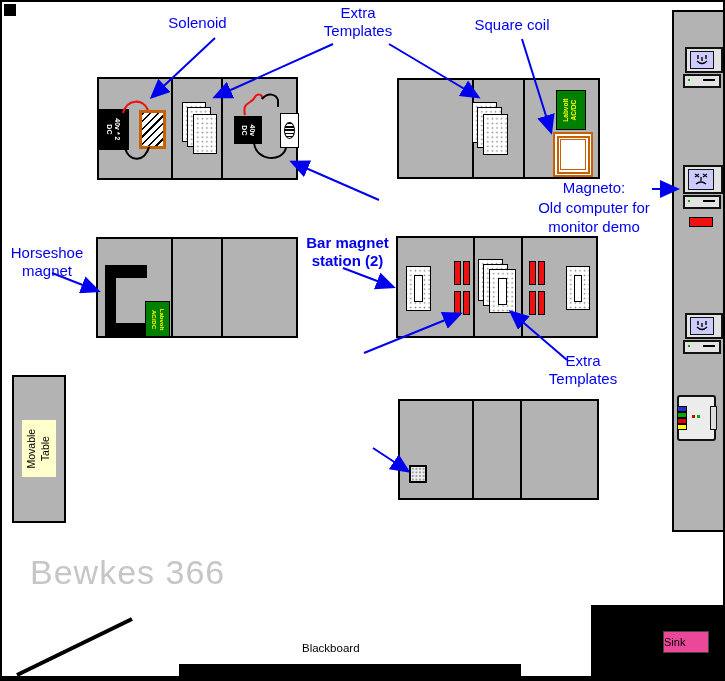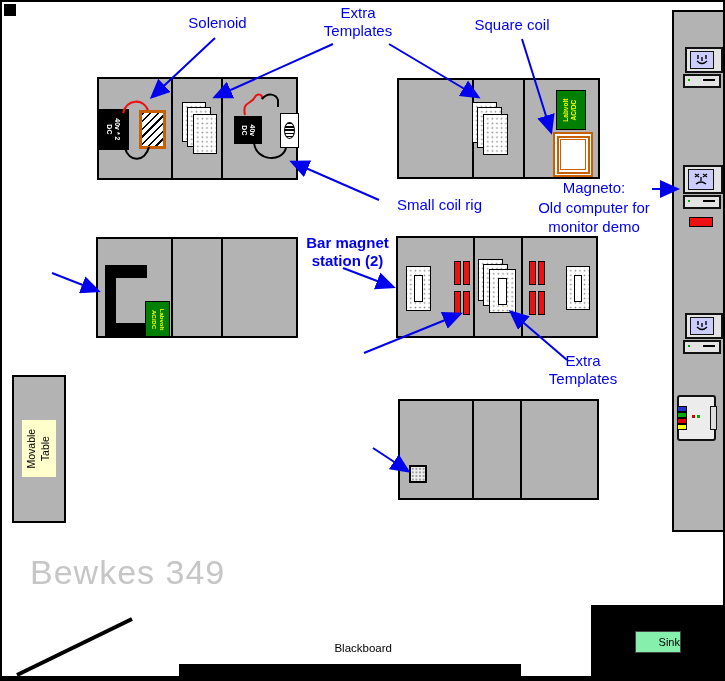--- a/index.html
+++ b/index.html
@@ -44,22 +44,22 @@
   .mac-base b{position:absolute;left:3px;top:3px;width:2px;height:2px;background:#0a0;}
   .printer{position:absolute;width:35px;height:42px;background:#ececec;border:2px solid #111;border-radius:3px;z-index:3;}
   .printer .stripe{position:absolute;left:-2px;width:10px;height:6px;border:1px solid #000;box-sizing:border-box;}
   .printer .roller{position:absolute;right:-3px;top:9px;width:5px;height:22px;background:#ddd;border:1.5px solid #111;}
   .printer .led{position:absolute;left:13px;top:18px;width:3px;height:3px;background:#c00;}
   .printer .led2{position:absolute;left:18px;top:18px;width:3px;height:3px;background:#0a0;}
   .redbar{position:absolute;width:22px;height:8px;background:#e11;border:1.5px solid #000;z-index:3;}
   svg.overlay{position:absolute;left:0;top:0;z-index:5;pointer-events:none;}
   .big-room-label{position:absolute;color:#c6c6c6;font-size:34px;letter-spacing:1px;z-index:2;}
   .blk{position:absolute;background:#000;z-index:2;}
-  .sinklbl{position:absolute;background:#86efac;border:1px solid #444;color:#000;font-size:11px;display:flex;align-items:center;justify-content:flex-end;z-index:3;}
-  .smalltext{position:absolute;color:#000;font-size:11.5px;text-align:right;z-index:3;}
+  .sinklbl{position:absolute;background:#ec4899;border:1px solid #444;color:#000;font-size:11px;display:flex;align-items:center;justify-content:flex-start;z-index:3;margin-left:28px;}
+  .smalltext{position:absolute;color:#000;font-size:11.5px;text-align:left;z-index:3;}
 </style>
 </head>
 <body>
 
 <div id="stage">
 
   <div class="blk" style="left:2px;top:2px;width:12px;height:12px;"></div>
   <div class="blk" style="left:0;top:674px;width:725px;height:7px;"></div>
 
   <div class="tbl" style="left:95px;top:75px;width:201px;height:103px;">
@@ -196,36 +196,37 @@
   <div class="printer" style="left:675px;top:393px;">
     <div class="stripe" style="top:9px;background:#2233cc;"></div>
     <div class="stripe" style="top:15px;background:#00aa00;"></div>
     <div class="stripe" style="top:21px;background:#dd0000;"></div>
     <div class="stripe" style="top:27px;background:#ffff00;"></div>
     <div class="roller"></div>
       <div class="led"></div>
       <div class="led2"></div>
   </div>
 
-  <div class="big-room-label" style="left:28px;top:551px;">Bewkes 349</div>
+  <div class="big-room-label" style="left:28px;top:551px;">Bewkes 366</div>
   <div class="smalltext" style="left:300px;top:640px;width:90px;">Blackboard</div>
   <div class="blk" style="left:177px;top:662px;width:342px;height:13px;"></div>
   <div class="blk" style="left:589px;top:603px;width:136px;height:73px;"></div>
   <div class="sinklbl" style="left:633px;top:629px;width:44px;height:20px;">
     <span>Sink</span>
   </div>
 
-  <div class="anno" style="left:168px;top:12px;width:95px;">Solenoid</div>
+  <div class="anno" style="left:148px;top:12px;width:95px;">Solenoid</div>
   <div class="anno" style="left:310px;top:2px;width:92px;">Extra
 Templates</div>
   <div class="anno" style="left:512px;top:176px;width:160px;line-height:1.3;">Magneto:
 Old computer for
 monitor demo</div>
   <div class="anno" style="left:455px;top:14px;width:110px;">Square coil</div>
-  <div class="anno" style="left:380px;top:194px;width:115px;">Small coil rig</div>
+  <div class="anno" style="left:5px;top:242px;width:80px;">Horseshoe
+magnet</div>
   <div class="anno" style="left:298px;top:232px;width:95px;font-weight:bold;">Bar magnet
 station (2)</div>
   <div class="anno" style="left:535px;top:350px;width:92px;">Extra
 Templates</div>
 
   <svg class="overlay" width="725" height="681" viewBox="0 0 725 681">
     <defs>
       <marker id="ah" markerWidth="11" markerHeight="9" refX="8.5" refY="4.5" orient="auto">
         <path d="M0,0 L10,4.5 L0,9 z" fill="#0000ee"></path>
       </marker>

